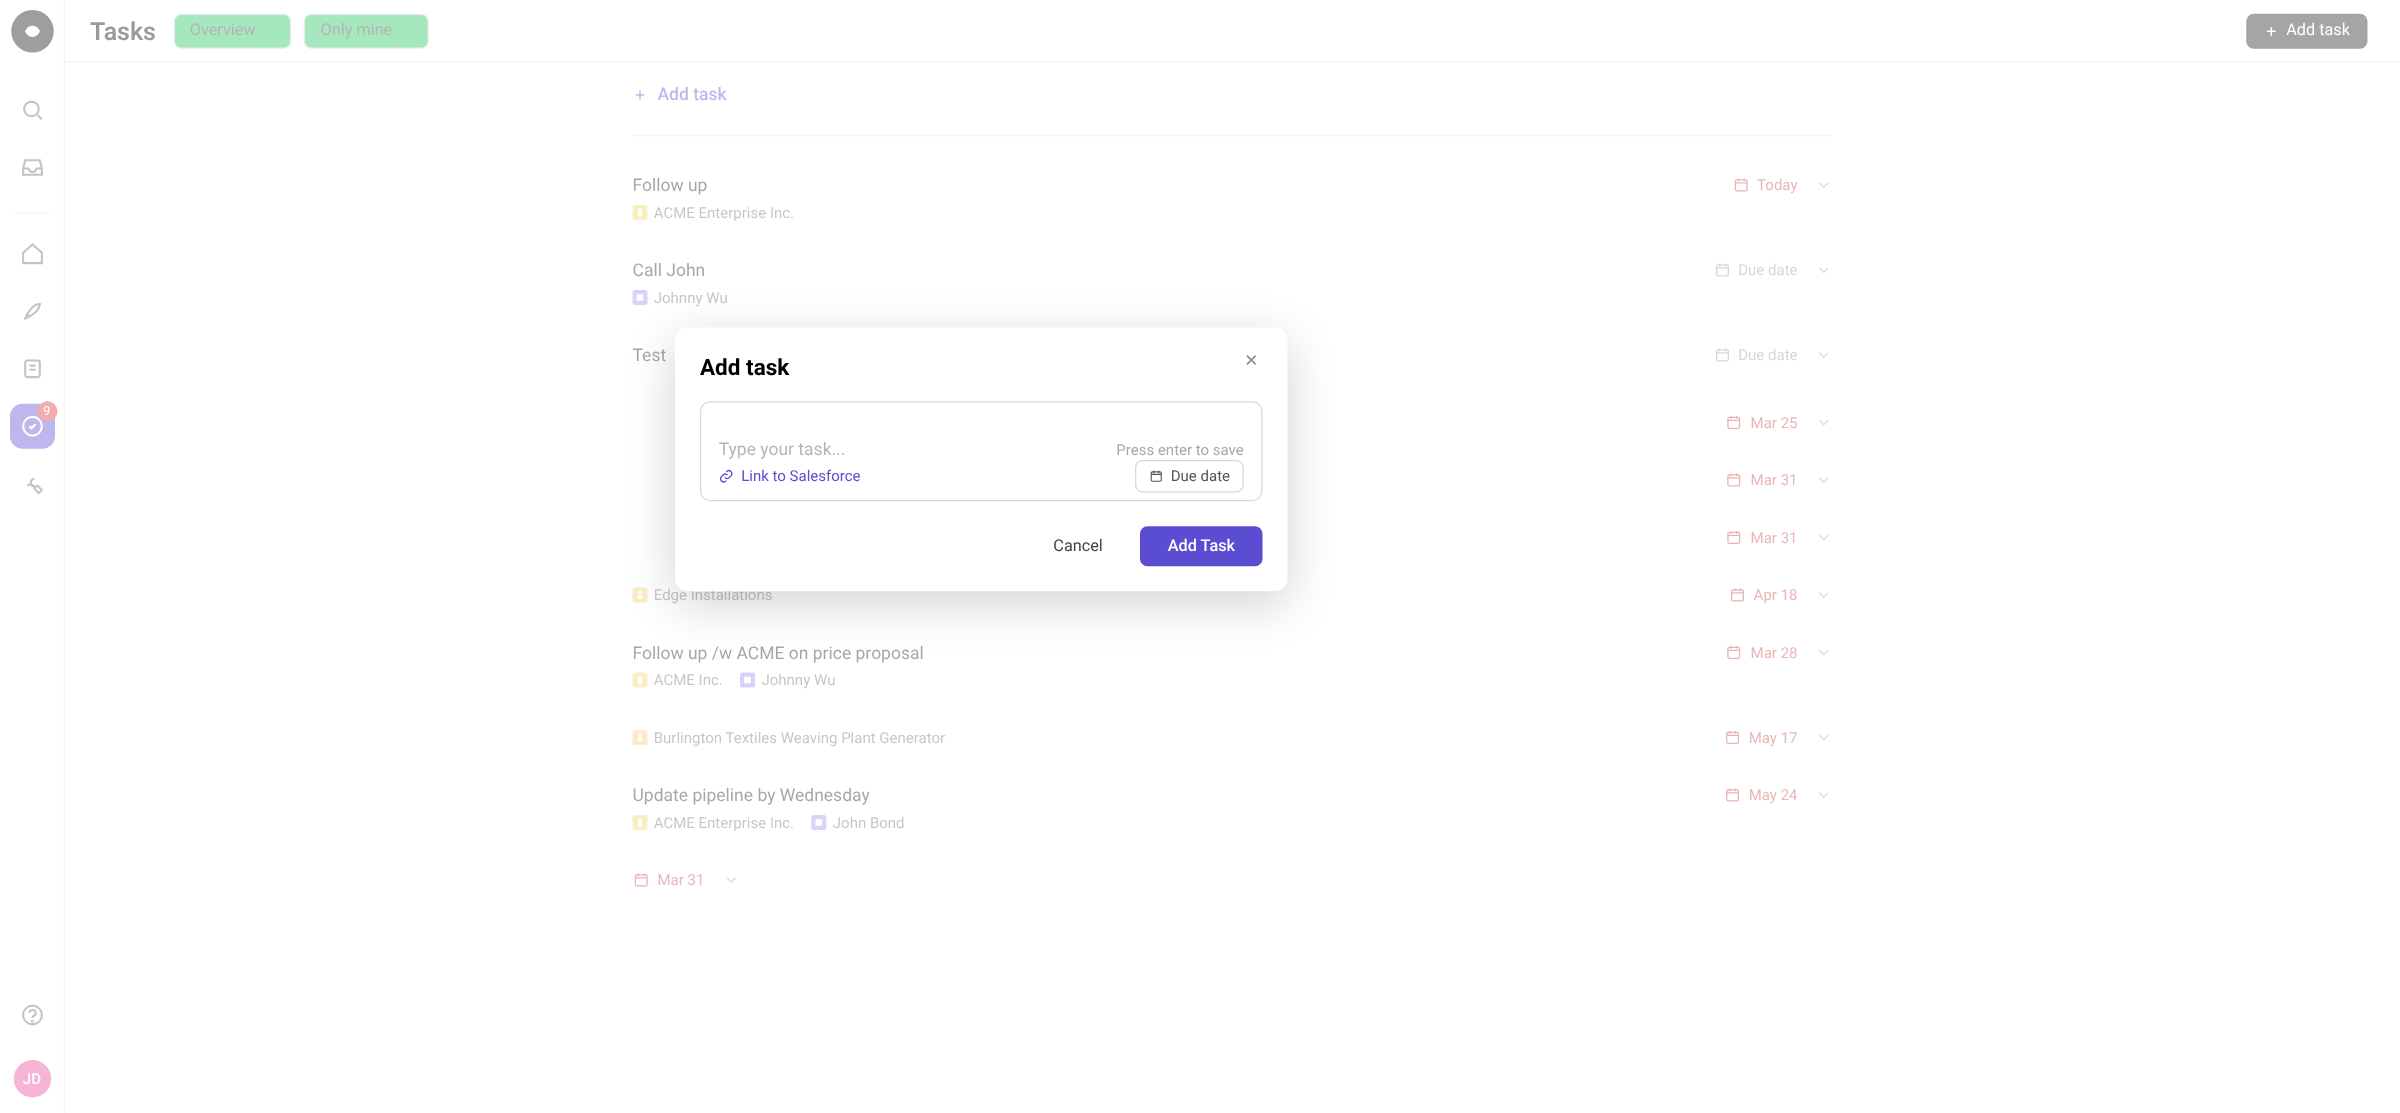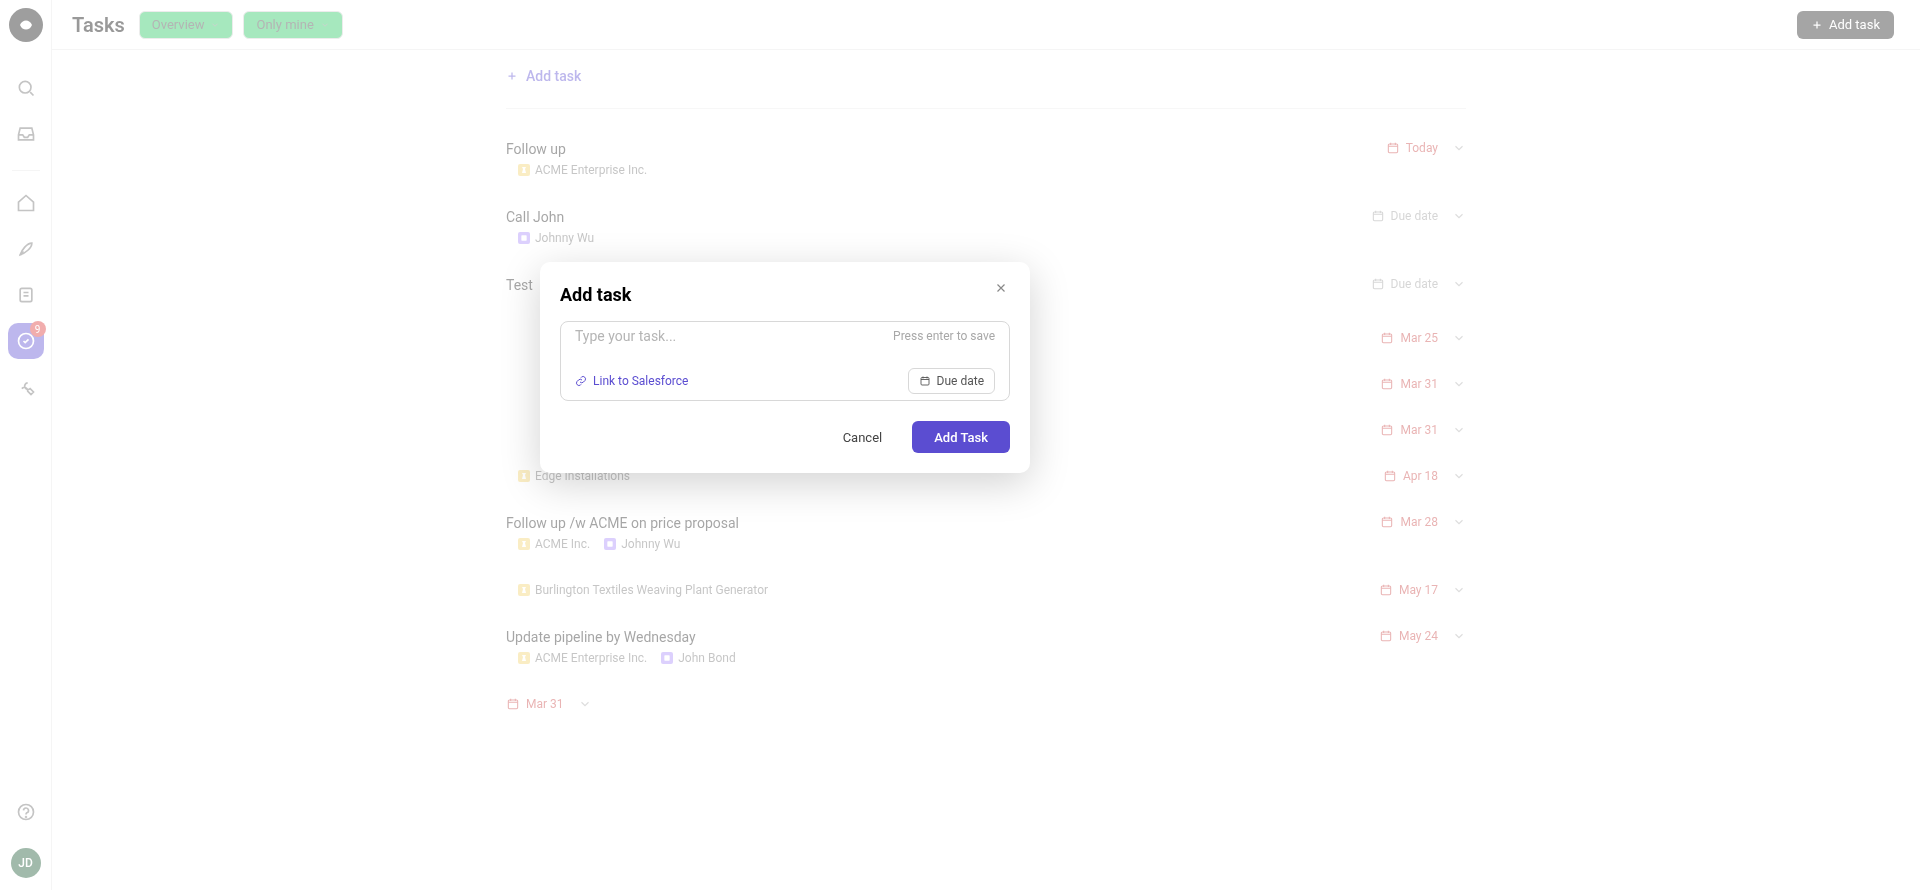--- a/index.html
+++ b/index.html
@@ -6,59 +6,59 @@
 body { background: #fff; width: 1920px; height: 890px; overflow: hidden; position: relative; }
 
 .sidebar { position: absolute; left: 0; top: 0; width: 52px; height: 100%; background: #fff; border-right: 1px solid #e5e5e5; display: flex; flex-direction: column; align-items: center; padding-top: 8px; }
 .sidebar-logo { width: 34px; height: 34px; background: #0d0d0d; border-radius: 50%; display: flex; align-items: center; justify-content: center; color: #fff; font-weight: bold; font-size: 18px; margin-bottom: 28px; }
 .sidebar-icon { width: 36px; height: 36px; display: flex; align-items: center; justify-content: center; color: #6b6b6b; margin-bottom: 10px; border-radius: 10px; cursor: pointer; }
 .sidebar-icon svg { width: 20px; height: 20px; stroke: currentColor; fill: none; stroke-width: 2; }
 .sidebar-divider { width: 28px; height: 1px; background: #e5e5e5; margin: 8px 0 14px; }
 .sidebar-active { background: #5b4dd1; color: #fff; position: relative; }
 .sidebar-badge { position: absolute; top: -2px; right: -2px; background: #d33; color: #fff; font-size: 10px; width: 16px; height: 16px; border-radius: 50%; display: flex; align-items: center; justify-content: center; }
 .sidebar-bottom { margin-top: auto; margin-bottom: 12px; display: flex; flex-direction: column; align-items: center; gap: 8px; }
-.sidebar-avatar { width: 30px; height: 30px; border-radius: 50%; background: #14532d; color: #fff; font-size: 12px; display: flex; align-items: center; justify-content: center; font-weight: 500; }
+.sidebar-avatar { width: 30px; height: 30px; border-radius: 50%; background: #ec4899; color: #fff; font-size: 12px; display: flex; align-items: center; justify-content: center; font-weight: 500; }
 
 .topbar { position: absolute; left: 52px; top: 0; right: 0; height: 50px; border-bottom: 1px solid #e5e5e5; display: flex; align-items: center; padding: 0 20px 0 20px; }
 .topbar-title { font-size: 20px; font-weight: 600; margin-right: 14px; }
 .topbar-pill { height: 28px; padding: 0 12px; border: 1px solid #d0d0d0; border-radius: 6px; background: #22c55e; display: inline-flex; align-items: center; font-size: 13px; color: #444; margin-right: 10px; cursor: pointer; gap: 6px; }
 .topbar-pill svg { width: 10px; height: 10px; stroke: #888; fill: none; stroke-width: 2; }
 .topbar-spacer { flex: 1; }
 .btn-primary { height: 28px; padding: 0 14px; background: #1f1f1f; color: #fff; border: none; border-radius: 6px; font-size: 13px; display: inline-flex; align-items: center; gap: 6px; cursor: pointer; margin-right: 6px; }
 .btn-primary svg { width: 12px; height: 12px; stroke: currentColor; fill: none; stroke-width: 2.5; }
 
 .content { position: absolute; left: 52px; top: 50px; right: 0; bottom: 0; overflow-y: auto; }
 .task-list { max-width: 1000px; min-width: 520px; margin: 0 auto; padding: 0 20px; }
 
 .add-task-link { display: inline-flex; align-items: center; gap: 8px; color: #5b4dd1; font-size: 14px; font-weight: 500; padding: 18px 0 24px 0; cursor: pointer; }
 .add-task-link svg { width: 12px; height: 12px; stroke: currentColor; stroke-width: 2.5; fill: none; }
 .list-divider { height: 1px; background: #ececec; margin-bottom: 24px; }
 
 .task-row { display: flex; align-items: flex-start; justify-content: space-between; padding: 8px 0 24px 0; }
 .task-left { flex: 1; }
 .task-title { font-size: 14px; color: #222; margin-bottom: 6px; }
-.task-meta { display: flex; gap: 14px; flex-wrap: wrap; margin-left: 12px; }
+.task-meta { display: flex; gap: 14px; flex-wrap: wrap; }
 .meta-item { display: inline-flex; align-items: center; gap: 5px; font-size: 12px; color: #727272; }
 .meta-icon { width: 12px; height: 12px; display: inline-flex; align-items: center; justify-content: center; border-radius: 2px; }
 .meta-icon.account { background: #f3d36c; }
 .meta-icon.contact { background: #a78bfa; }
 .meta-icon svg { width: 8px; height: 8px; fill: #fff; }
 
 .task-right { display: flex; align-items: center; gap: 14px; }
 .due-pill { display: inline-flex; align-items: center; gap: 6px; font-size: 12px; color: #9a9a9a; }
 .due-pill.danger { color: #c94444; }
 .due-pill svg { width: 14px; height: 14px; stroke: currentColor; fill: none; stroke-width: 1.8; }
 .task-chevron { width: 14px; height: 14px; stroke: #aaa; fill: none; stroke-width: 2; cursor: pointer; }
 
 .overlay { position: absolute; inset: 0; background: rgba(255,255,255,0.6); }
 .modal { position: absolute; width: 490px; left: 540px; top: 262px; background: #fff; border-radius: 10px; box-shadow: 0 10px 40px rgba(0,0,0,0.18); padding: 22px 20px 20px 20px; }
 .modal-close { position: absolute; top: 18px; right: 18px; width: 18px; height: 18px; cursor: pointer; }
 .modal-close svg { width: 14px; height: 14px; stroke: #888; stroke-width: 2; fill: none; }
 .modal-title { font-size: 18px; font-weight: 700; margin-bottom: 16px; }
-.modal-input-box { border: 1px solid #d8d8d8; border-radius: 8px; padding: 6px 14px; height: 80px; display: flex; flex-direction: column; justify-content: space-between; }
+.modal-input-box { border: 1px solid #d8d8d8; border-radius: 8px; padding: 30px 14px; height: 80px; display: flex; flex-direction: column; justify-content: space-between; }
 .modal-input-row { display: flex; align-items: center; justify-content: space-between; }
 .modal-input { border: none; outline: none; font-size: 14px; color: #222; flex: 1; background: transparent; }
 .modal-input::placeholder { color: #b5b5b5; }
 .modal-hint { font-size: 12px; color: #a8a8a8; }
 .modal-input-bottom { display: flex; align-items: center; justify-content: space-between; }
 .link-sf { display: inline-flex; align-items: center; gap: 6px; color: #5b4dd1; font-size: 12px; cursor: pointer; text-align: center; }
 .link-sf svg { width: 12px; height: 12px; stroke: currentColor; fill: none; stroke-width: 2; }
 .due-select { border: 1px solid #d8d8d8; border-radius: 6px; height: 26px; padding: 0 10px; display: inline-flex; align-items: center; gap: 6px; font-size: 12px; color: #555; cursor: pointer; }
 .due-select svg { width: 12px; height: 12px; stroke: currentColor; fill: none; stroke-width: 1.8; }
 

